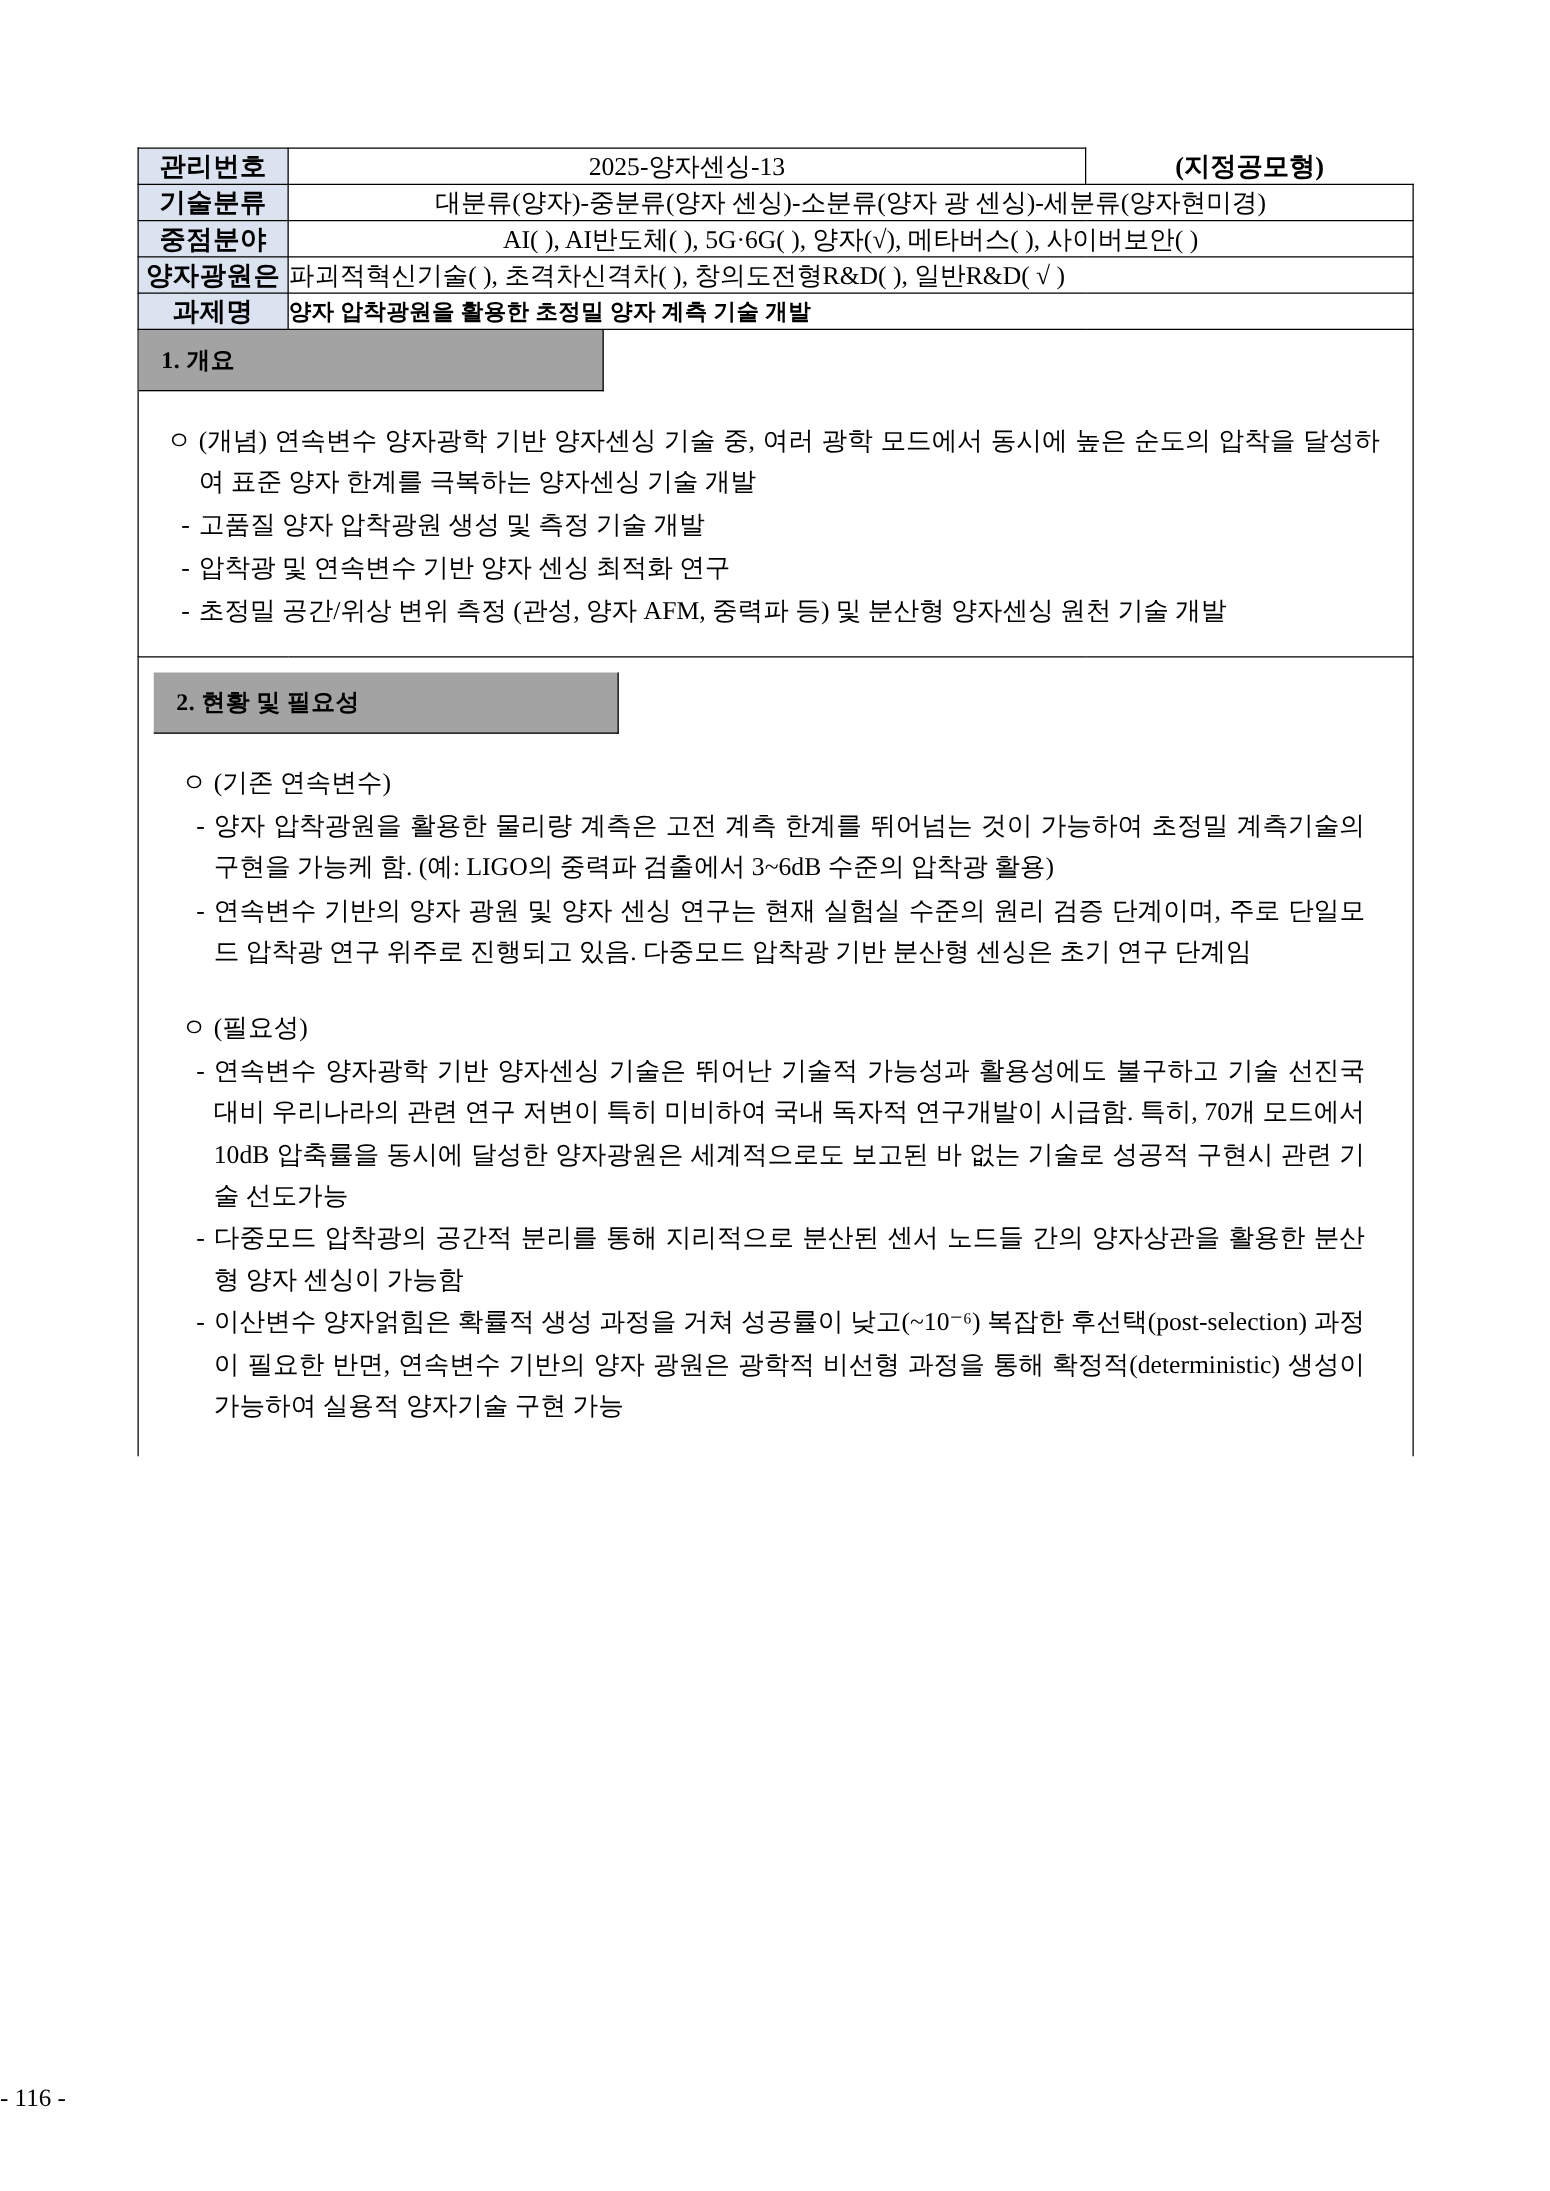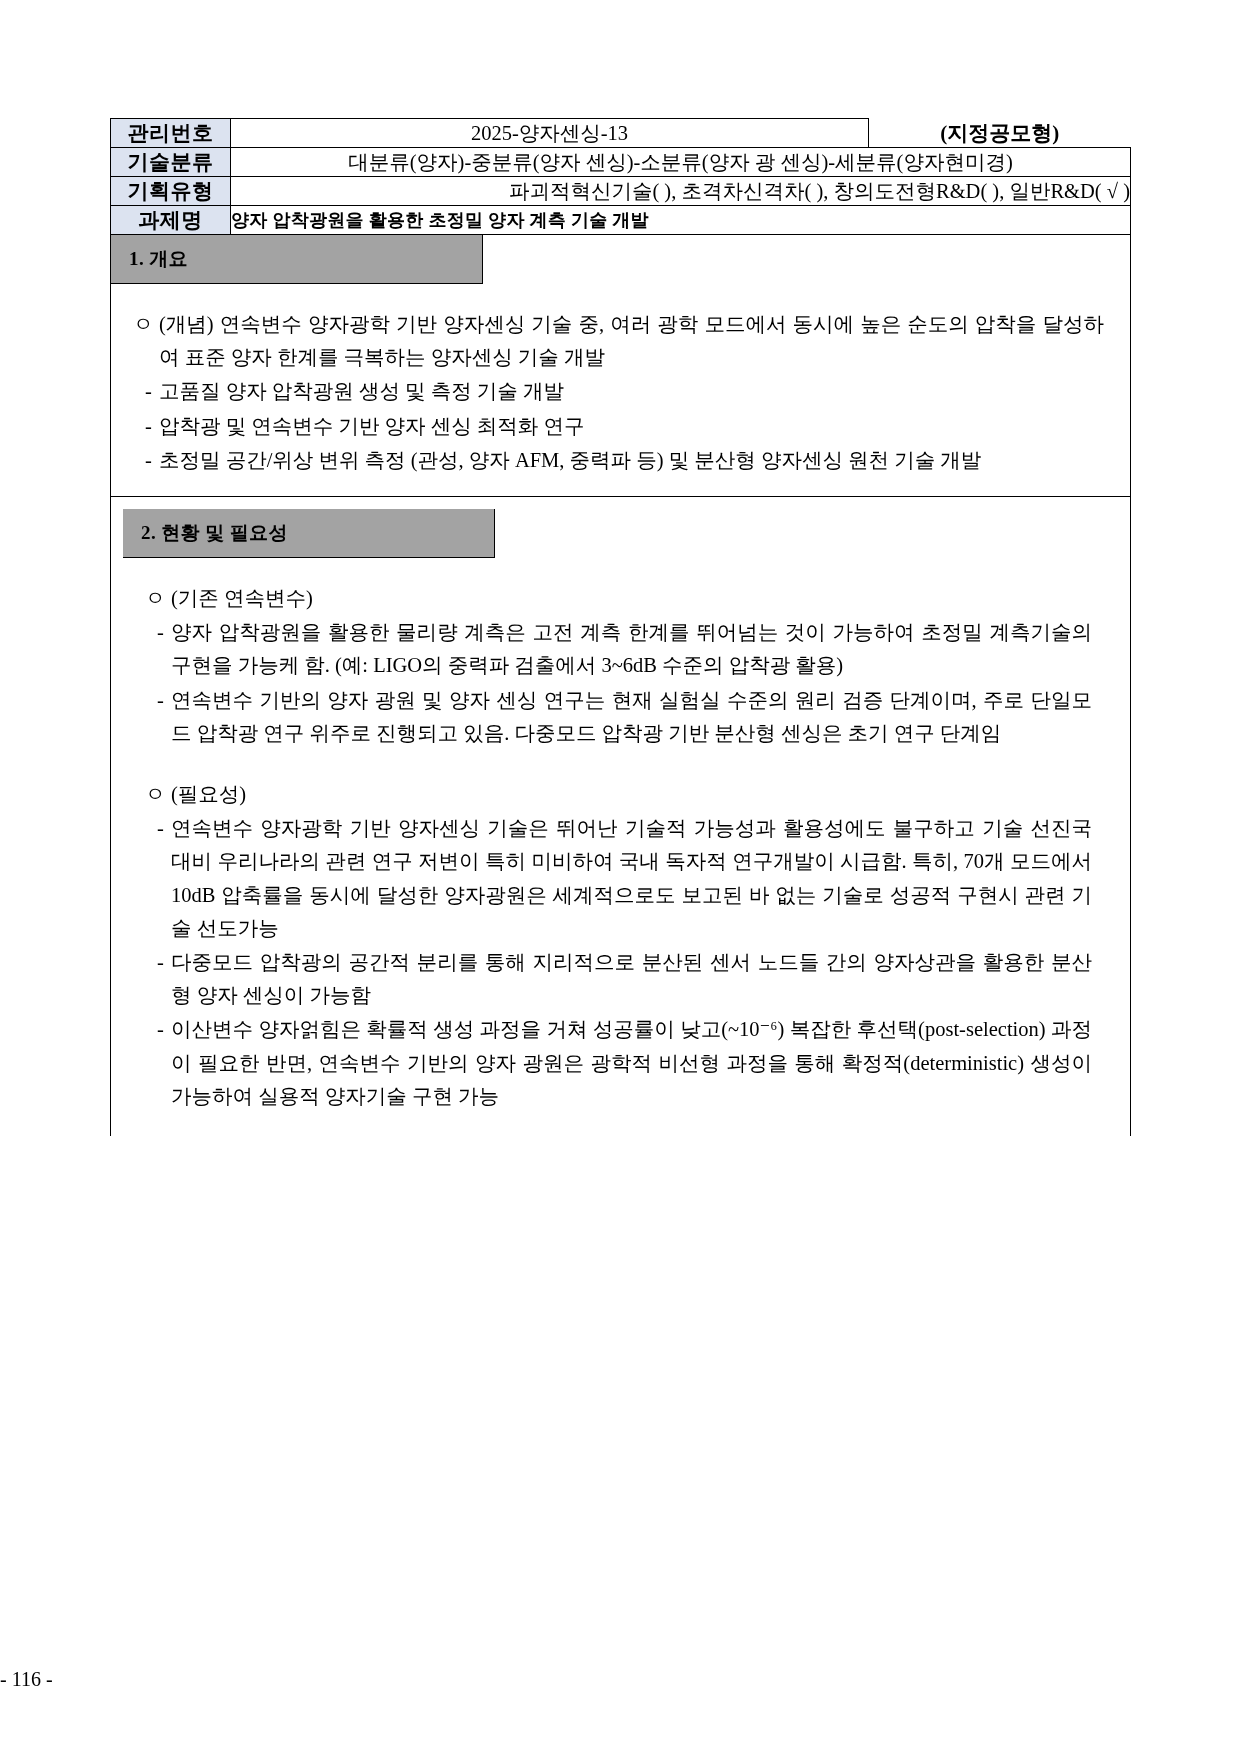--- a/index.html
+++ b/index.html
@@ -38,21 +38,21 @@
     font-size: 21px;
     padding: 9px 4px;
     letter-spacing: 0.5px;
   }
   .val {
     text-align: center;
     font-size: 20.5px;
     padding: 9px 8px;
   }
   .val-left {
-    text-align: right;
+    text-align: left;
     font-size: 20.5px;
     padding: 9px 10px;
   }
   .val-title {
     text-align: left;
     font-size: 18px;
     font-weight: bold;
     padding: 9px 4px;
     letter-spacing: 0.3px;
   }
@@ -135,21 +135,25 @@
         <td class="val">2025-양자센싱-13</td>
         <td style="border:none;">
           <div style="text-align:center;font-size:21px;font-weight:bold;">(지정공모형)</div>
         </td>
       </tr>
       <tr>
         <td class="lbl">기술분류</td>
         <td class="val" colspan="2">대분류(양자)-중분류(양자 센싱)-소분류(양자 광 센싱)-세분류(양자현미경)</td>
       </tr>
       <tr>
-        <td class="lbl">기획유형</td>
+        <td class="lbl">중점분야</td>
+        <td class="val" colspan="2">AI( ), AI반도체( ), 5G·6G( ), 양자(√), 메타버스( ), 사이버보안( )</td>
+      </tr>
+      <tr>
+        <td class="lbl">양자광원은</td>
         <td class="val-left" colspan="2">파괴적혁신기술(   ), 초격차신격차(   ), 창의도전형R&amp;D(    ), 일반R&amp;D( √ )</td>
       </tr>
       <tr>
         <td class="lbl">과제명</td>
         <td class="val-title" colspan="2">양자 압착광원을 활용한 초정밀 양자 계측 기술 개발</td>
       </tr>
 
       <tr>
         <td colspan="3" style="padding:0;">
           <div class="section-wrap">

